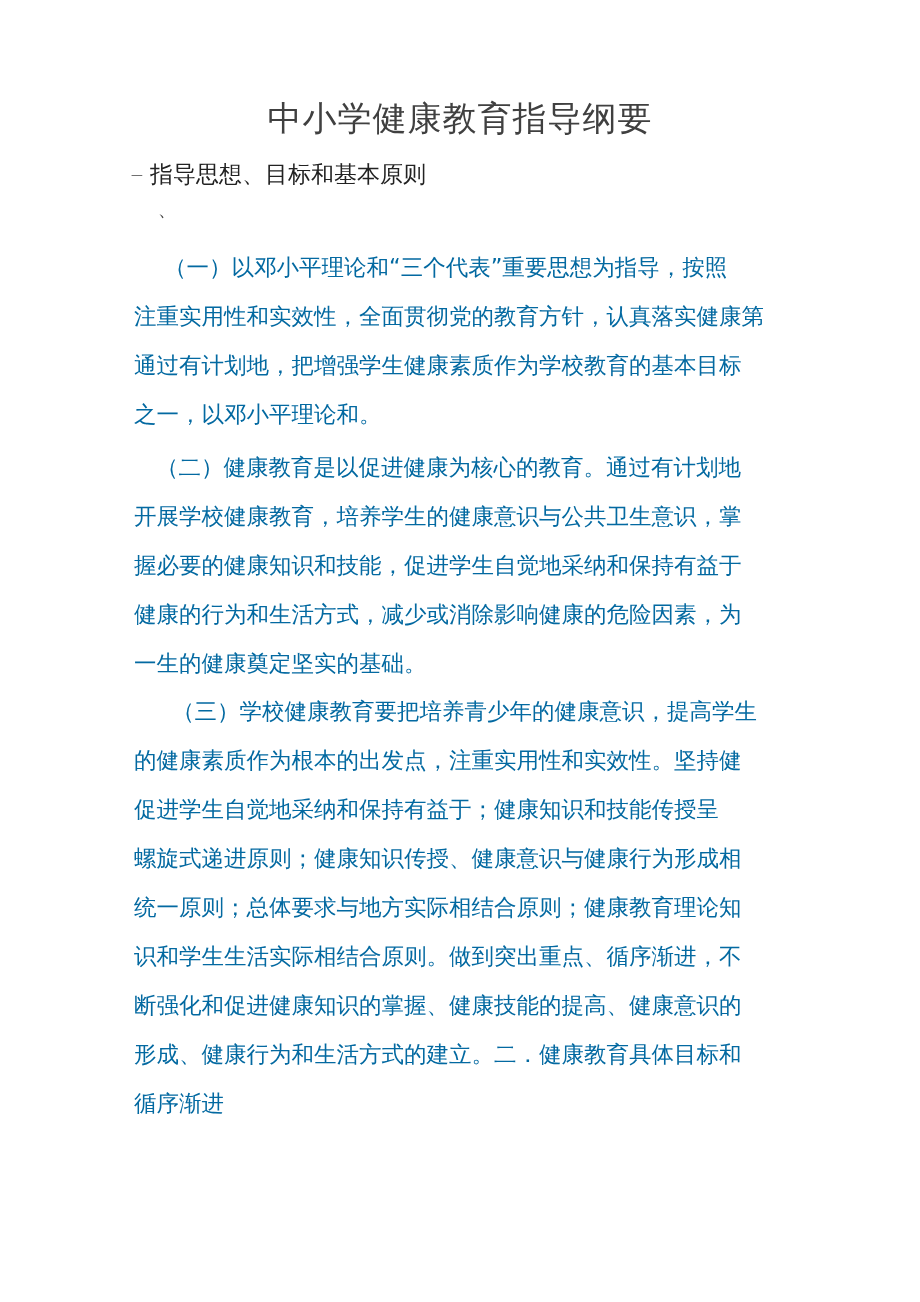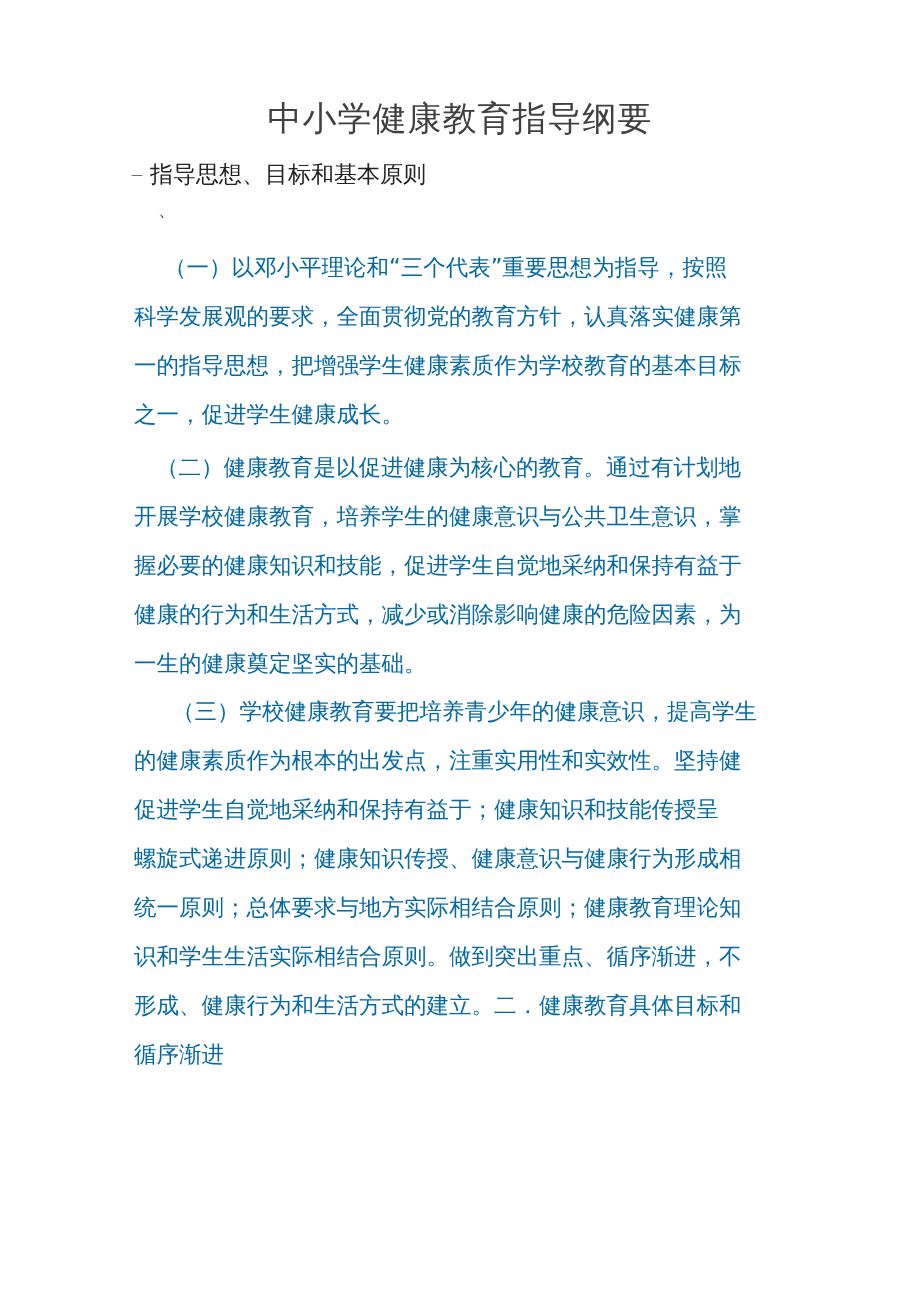--- a/index.html
+++ b/index.html
@@ -36,36 +36,37 @@
 
 <div class="page">
   <div class="title">中小学健康教育指导纲要</div>
 
   <span class="heading-mark">一</span>
   <div class="heading">指导思想、目标和基本原则</div>
   <span class="heading-comma">、</span>
 
   <div class="para" style="top:243px;">
     <span class="line" style="padding-left:30px;">（一）以邓小平理论和“三个代表”重要思想为指导，按照</span>
-    <span class="line">科学发展观的要求，全面贯彻党的教育方针，认真落实健康第</span>
-    <span class="line">一的指导思想，把增强学生健康素质作为学校教育的基本目标</span>
-    <span class="line">之一，促进学生健康成长。</span>
+    <span class="line">注重实用性和实效性，全面贯彻党的教育方针，认真落实健康第</span>
+    <span class="line">通过有计划地，把增强学生健康素质作为学校教育的基本目标</span>
+    <span class="line">之一，以邓小平理论和。</span>
   </div>
 
   <div class="para" style="top:443px;">
     <span class="line" style="padding-left:22px;">（二）健康教育是以促进健康为核心的教育。通过有计划地</span>
     <span class="line">开展学校健康教育，培养学生的健康意识与公共卫生意识，掌</span>
     <span class="line">握必要的健康知识和技能，促进学生自觉地采纳和保持有益于</span>
     <span class="line">健康的行为和生活方式，减少或消除影响健康的危险因素，为</span>
     <span class="line">一生的健康奠定坚实的基础。</span>
   </div>
 
   <div class="para" style="top:687px;">
     <span class="line" style="padding-left:38px;">（三）学校健康教育要把培养青少年的健康意识，提高学生</span>
     <span class="line">的健康素质作为根本的出发点，注重实用性和实效性。坚持健</span>
     <span class="line">促进学生自觉地采纳和保持有益于；健康知识和技能传授呈</span>
     <span class="line">螺旋式递进原则；健康知识传授、健康意识与健康行为形成相</span>
     <span class="line">统一原则；总体要求与地方实际相结合原则；健康教育理论知</span>
     <span class="line">识和学生生活实际相结合原则。做到突出重点、循序渐进，不</span>
+    <span class="line">断强化和促进健康知识的掌握、健康技能的提高、健康意识的</span>
     <span class="line">形成、健康行为和生活方式的建立。二．健康教育具体目标和</span>
     <span class="line">循序渐进</span>
   </div>
 </div>
 
 </body></html>

